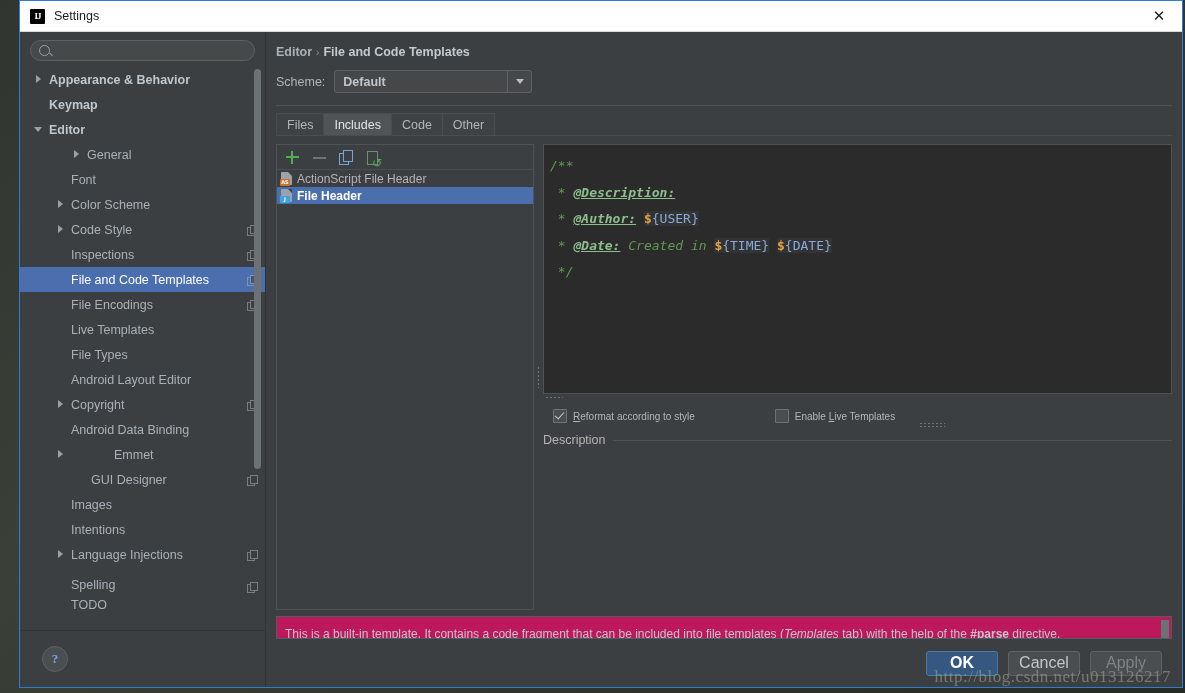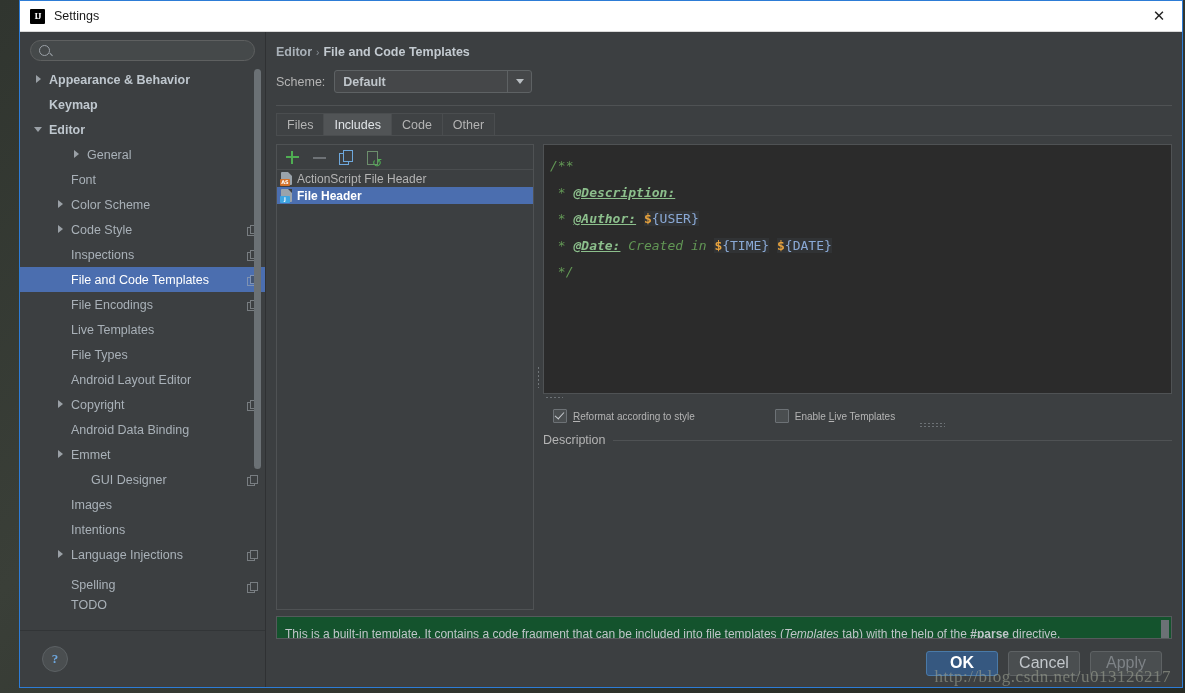--- a/index.html
+++ b/index.html
@@ -215,21 +215,21 @@
     width:26px;height:5px;margin-left:-56px;margin-top:16px;
     background-image:radial-gradient(#6d7276 40%,transparent 41%);background-size:4px 3px;
   }
 
   
   #desctitle{display:flex;align-items:center;margin-top:2px;}
   #desctitle .t{font-size:12.5px;color:#b4b4b4;padding-right:7px;}
   #desctitle .ln{flex:1;height:1px;background:#4f5254;}
   #descbox{
     flex:1;min-height:0;margin-top:6px;margin-bottom:0;
-    background:#14532d;border:1px solid #555a5c;box-sizing:border-box;position:relative;overflow:hidden;
+    background:#be185d;border:1px solid #555a5c;box-sizing:border-box;position:relative;overflow:hidden;
   }
   #descinner{padding:8px 18px 0 8px;font-size:12px;color:#c0c5c9;line-height:18px;}
   #descinner p{margin:0;}
   #descinner .it{font-style:italic;}
   #descinner .bd{font-weight:bold;}
   #descscroll{position:absolute;right:2px;top:3px;width:8px;height:52px;background:#6b7175;}
 
   
   #footer{
     height:48px;min-height:48px;display:flex;align-items:center;justify-content:flex-end;
@@ -331,21 +331,21 @@
             </div>
             <div class="trow" style="padding-left: 36px;">
               <span class="arrow right"></span>
               <span class="lbl">Copyright</span>
               <span class="copybadge"></span>
             </div>
             <div class="trow" style="padding-left: 36px;">
               <span class="arrow"></span>
               <span class="lbl">Android Data Binding</span>
             </div>
-            <div class="trow" style="padding-left: 36px;">
+            <div class="trow" style="padding-left: 36px; gap: 43px;">
               <span class="arrow right"></span>
               <span class="lbl">Emmet</span>
             </div>
             <div class="trow" style="padding-left: 36px; gap: 20px;">
               <span class="arrow"></span>
               <span class="lbl">GUI Designer</span>
               <span class="copybadge"></span>
             </div>
             <div class="trow" style="padding-left: 36px;">
               <span class="arrow"></span>

